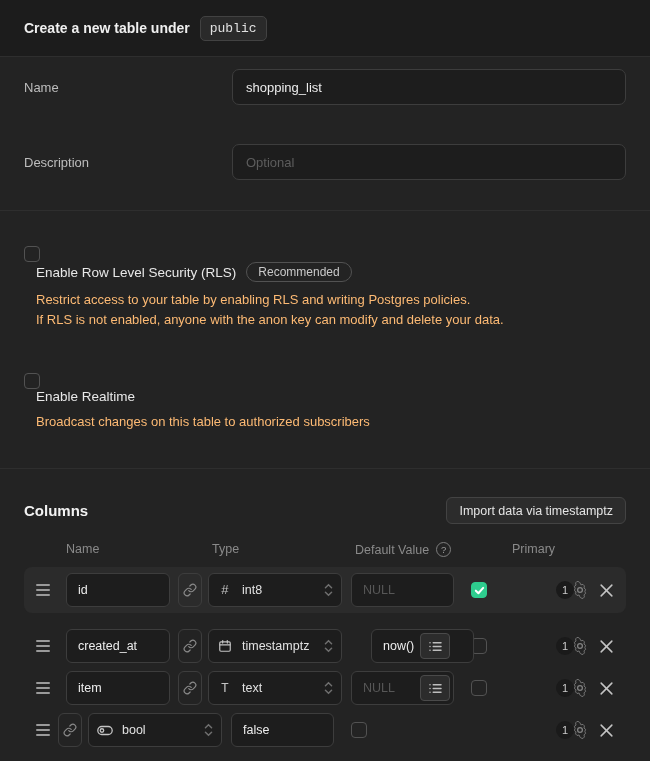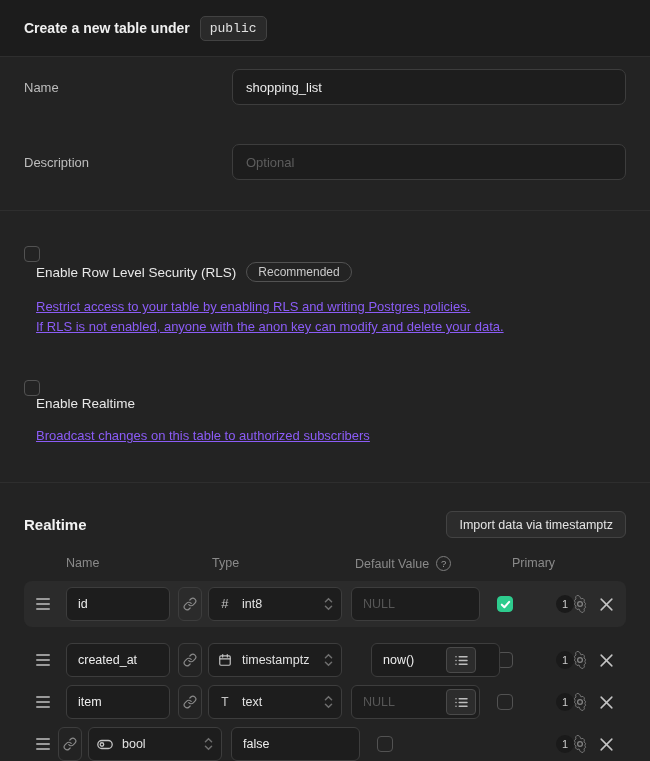--- a/index.html
+++ b/index.html
@@ -70,21 +70,21 @@
   .check-texts { margin-left: 12px; }
   .check-title-row { display: flex; align-items: center; gap: 10px; }
   .check-title { font-size: 13.5px; color: #e8e8e8; }
   .pill-badge {
     border: 1px solid #525252;
     border-radius: 999px;
     padding: 2px 11px;
     font-size: 12px;
     color: #c9c9c9;
   }
-  .check-desc { color: #8b5cf6; font-size: 13px; line-height: 1.55; margin-top: 15px; text-decoration: underline; }
+  .check-desc { color: #fdba74; font-size: 13px; line-height: 1.55; margin-top: 8px; }
   
   .columns-section { padding-top: 28px; padding-bottom: 10px; flex: 1 1 auto; }
   .columns-head { display: flex; align-items: center; justify-content: space-between; margin-bottom: 18px; }
   .columns-title { font-size: 15px; font-weight: 600; color: #f2f2f2; }
   .import-btn {
     background: #2c2c2c;
     border: 1px solid #434343;
     border-radius: 6px;
     height: 27px;
     padding: 0 12px;
@@ -138,21 +138,21 @@
     border: 1px solid #3d3d3d;
     border-radius: 6px;
     display: flex; align-items: center;
     padding: 0 8px;
     cursor: pointer;
   }
   .type-icon { width: 16px; text-align: center; color: #c4c4c4; font-size: 13px;
     font-family: "Liberation Mono", "DejaVu Sans Mono", monospace; display: flex; align-items: center; justify-content: center; }
   .type-label { margin-left: 9px; font-size: 12.5px; color: #e2e2e2; }
   .chevrons { margin-left: auto; color: #6f6f6f; display: flex; }
-  .default-wrap { position: relative; width: 129px; margin-left: 9px; }
+  .default-wrap { position: relative; width: 103px; margin-left: 9px; }
   .menu-btn {
     position: absolute; right: 4px; top: 4px;
     width: 30px; height: 26px;
     background: #2c2c2c;
     border: 1px solid #4a4a4a;
     border-radius: 4px;
     display: flex; align-items: center; justify-content: center;
     color: #bdbdbd; cursor: pointer;
   }
   .p-checkbox {
@@ -233,21 +233,21 @@
       <div class="check-title-row">
         <span class="check-title">Enable Realtime</span>
       </div>
       <div class="check-desc">Broadcast changes on this table to authorized subscribers</div>
     </div>
   </div>
 </div>
 
 <div class="section columns-section">
   <div class="columns-head">
-    <span class="columns-title">Realtime</span>
+    <span class="columns-title">Columns</span>
     <button class="import-btn">Import data via timestamptz</button>
   </div>
   <div class="cols-headers">
     <span class="h-name">Name</span>
     <span class="h-type">Type</span>
     <span class="h-default">
       <span>Default Value</span>
       <span class="help-circle">?</span>
     </span>
     <span class="h-primary">Primary</span>

